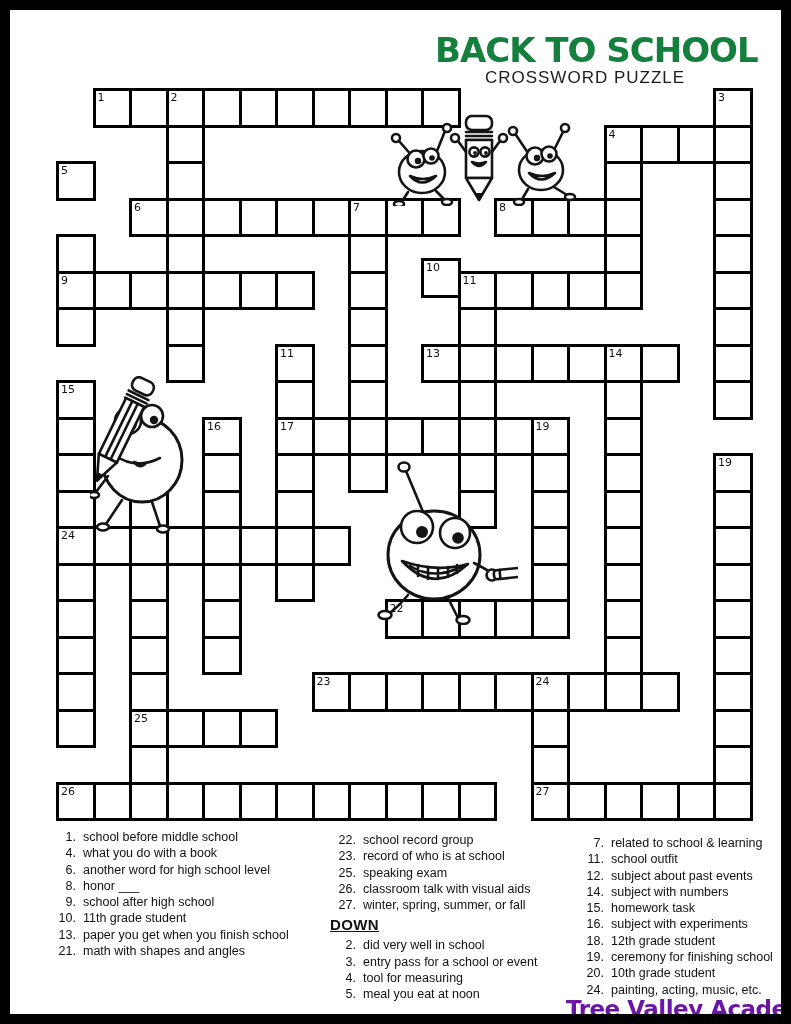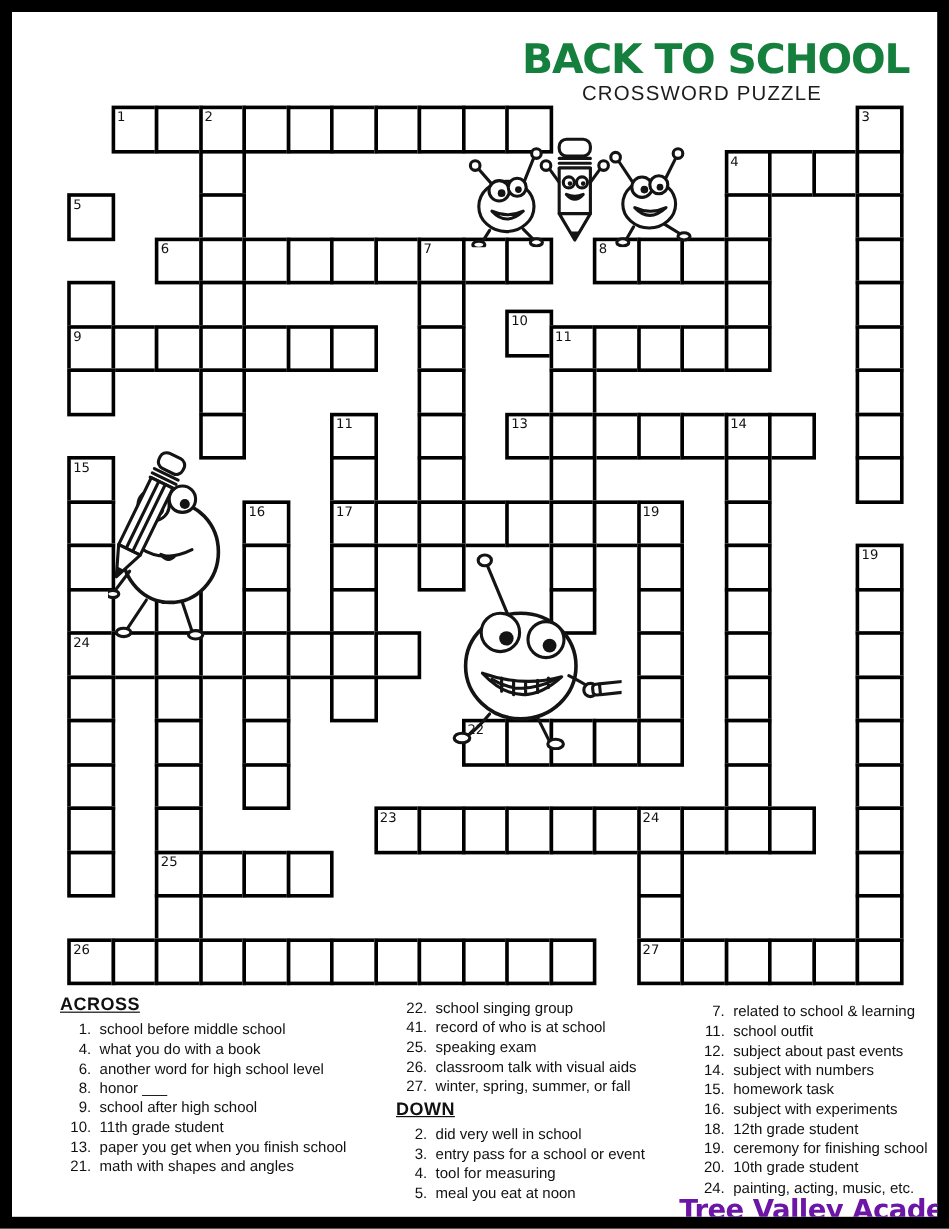--- a/index.html
+++ b/index.html
@@ -395,21 +395,20 @@
     <path class="ln" d="M108,106 Q120,112 127,117"></path>
     <circle class="sh" cx="126" cy="118" r="5.5"></circle>
     <g transform="translate(128,118) rotate(-6)">
       <rect class="sh" x="0" y="-4.5" width="8" height="9" rx="3"></rect>
       <rect class="sh" x="6" y="-4.5" width="24" height="9"></rect>
       <path class="sh" d="M30,-4.5 L30,4.5 L40,0 Z"></path>
     </g>
   </svg>
 
   <div class="clue-col col1">
-      <div class="clue-header">ACROSS</div>
       <div class="clue">
         <span class="num">1.</span>
         <span class="txt">school before middle school</span>
       </div>
       <div class="clue">
         <span class="num">4.</span>
         <span class="txt">what you do with a book</span>
       </div>
       <div class="clue">
         <span class="num">6.</span>
@@ -432,24 +431,24 @@
         <span class="txt">paper you get when you finish school</span>
       </div>
       <div class="clue">
         <span class="num">21.</span>
         <span class="txt">math with shapes and angles</span>
       </div>
     </div>
   <div class="clue-col col2">
       <div class="clue">
         <span class="num">22.</span>
-        <span class="txt">school singing group</span>
-      </div>
-      <div class="clue">
-        <span class="num">41.</span>
+        <span class="txt">school record group</span>
+      </div>
+      <div class="clue">
+        <span class="num">23.</span>
         <span class="txt">record of who is at school</span>
       </div>
       <div class="clue">
         <span class="num">25.</span>
         <span class="txt">speaking exam</span>
       </div>
       <div class="clue">
         <span class="num">26.</span>
         <span class="txt">classroom talk with visual aids</span>
       </div>

